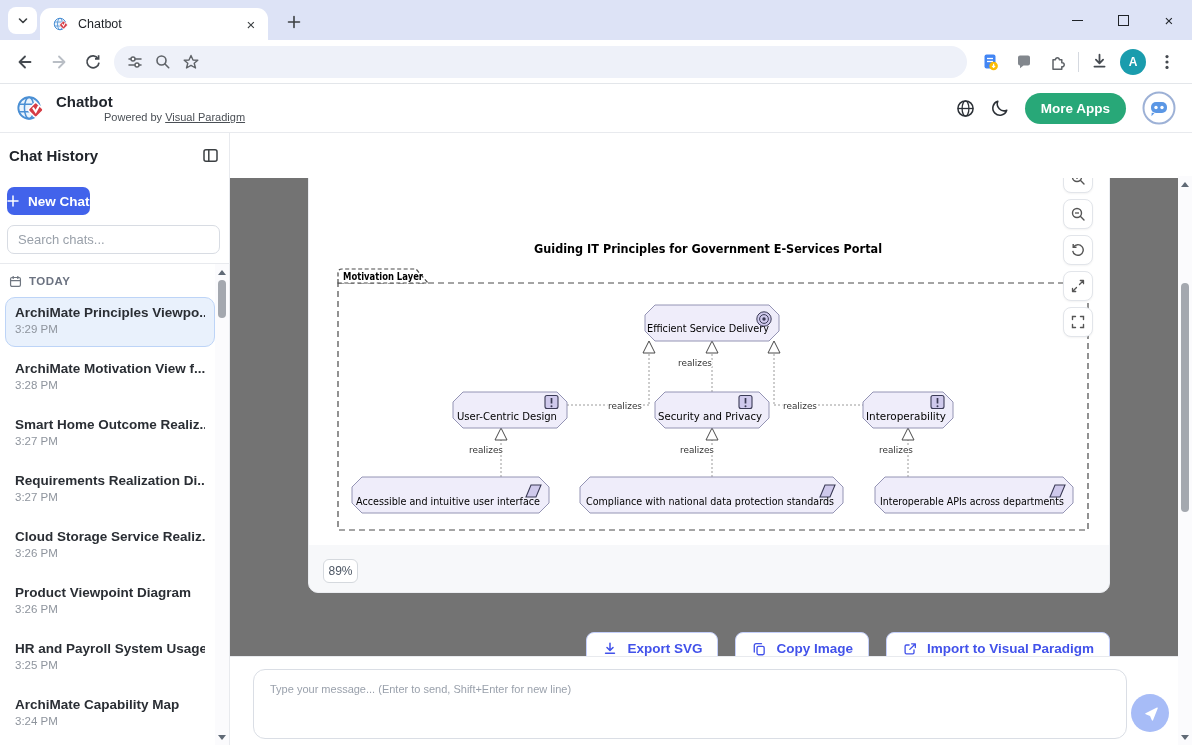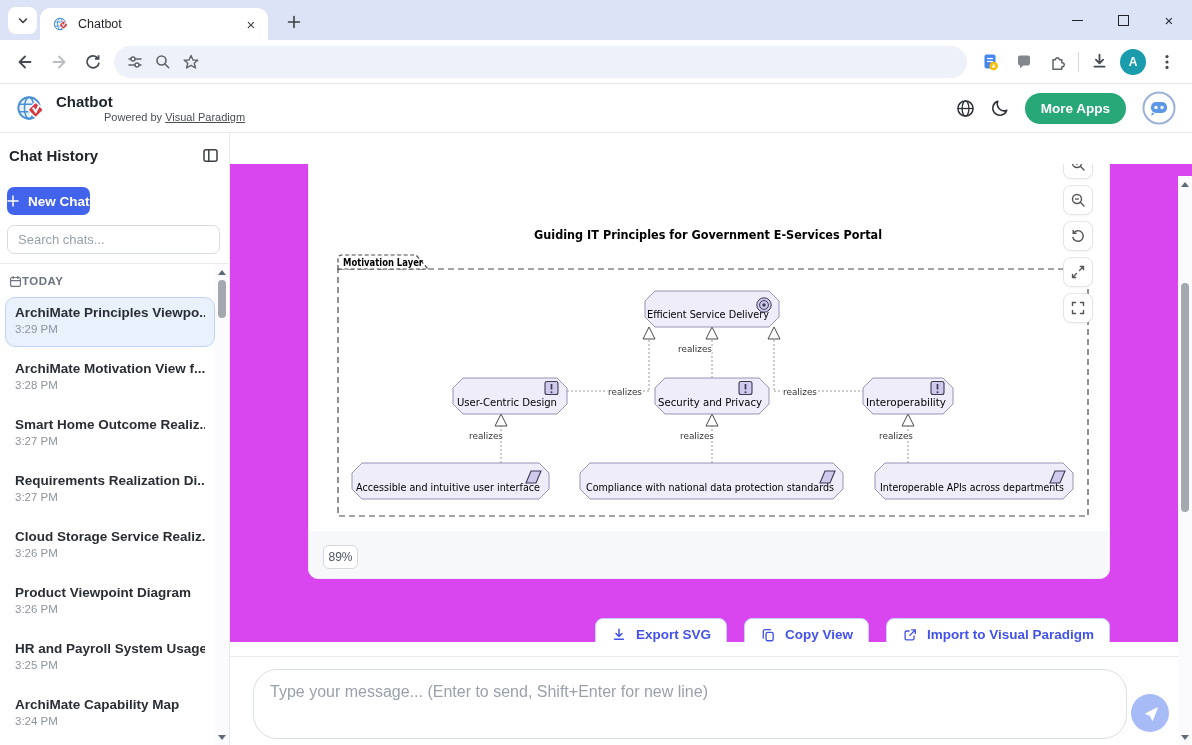--- a/index.html
+++ b/index.html
@@ -39,43 +39,43 @@
 
   
   .app-body { position:absolute; top:133px; left:0; right:0; bottom:0; display:flex; }
   .sidebar { position:relative; width:230px; flex:none; border-right:1px solid #e8eaee; background:#fff; }
   .sb-head { height:45px; display:flex; align-items:center; padding:0 10px 0 9px; }
   .sb-title { font-size:15px; font-weight:bold; color:#20242a; flex:1; }
   .new-chat { display:flex; align-items:center; justify-content:center; gap:9px; margin:9px 9px 0 7px; height:28px; background:#4263eb; color:#fff; font-size:13.5px; font-weight:bold; border:none; border-radius:7px; }
   .search-chats { display:block; margin:10px 9px 0 7px; width:calc(100% - 16px); height:29px; border:1px solid #d8dce3; border-radius:7px; padding:0 10px; font-size:13px; color:#333; font-family:"Liberation Sans",sans-serif; outline:none; }
   .search-chats::placeholder { color:#9aa1aa; }
   .sb-divider { height:1px; background:#e8eaee; margin-top:9px; }
-  .sb-section { display:flex; align-items:center; gap:0; margin:7px 0 0 9px; height:20px; }
+  .sb-section { display:flex; align-items:center; gap:7px; margin:7px 0 0 9px; height:20px; }
   .sb-section span { font-size:11.5px; font-weight:bold; letter-spacing:.5px; color:#6b7280; }
   .chat-list { margin:6px 14px 0 5px; }
   .chat-item { height:50px; border-radius:10px; padding:7px 9px; margin-bottom:6px; border:1px solid transparent; }
   .chat-item.selected { background:#e9f1fc; border-color:#bdd4f7; }
   .chat-item .ci-title { font-size:13.5px; font-weight:bold; color:#2a2e34; white-space:nowrap; overflow:hidden; }
   .chat-item .ci-time { font-size:11.5px; color:#8e949d; margin-top:3px; }
 
   .main { position:relative; flex:1; background:#fff; }
   .main-title-row { height:45px; border-bottom:1px solid #e8eaee; display:flex; align-items:center; padding-left:22px; }
   .main-title { font-size:16px; font-weight:bold; color:#1c2330; }
-  .viewport { position:absolute; top:31px; left:0; right:0; height:478px; overflow:hidden; background:#d946ef; }
+  .viewport { position:absolute; top:45px; left:0; right:0; height:478px; overflow:hidden; background:#737373; }
   .diagram-panel { position:absolute; left:78px; top:-24px; width:802px; height:439px; background:#f7f8fa; border:1px solid #ebedf1; border-radius:10px; }
   .diagram-canvas { position:absolute; left:79px; top:-23px; width:800px; height:390px; background:#fff; border-radius:9px 9px 0 0; }
   .diagram-svg { position:absolute; left:78px; top:0; }
   .float-btns { position:absolute; left:833px; top:-15px; display:flex; flex-direction:column; gap:6px; }
   .float-btn { width:30px; height:30px; background:#fff; border:1px solid #e2e5ea; border-radius:8px; display:flex; align-items:center; justify-content:center; box-shadow:0 1px 2px rgba(0,0,0,.05); }
   .zoom-badge { position:absolute; left:93px; top:381px; width:35px; height:24px; background:#fff; border:1px solid #d5d9de; border-radius:6px; display:flex; align-items:center; justify-content:center; font-size:12px; color:#4b5563; }
   .actions-row { position:absolute; top:435px; left:78px; width:802px; display:flex; justify-content:flex-end; gap:17px; }
   .action-btn { height:33px; display:flex; align-items:center; gap:9px; padding:0 15px; background:#fff; border:1px solid #c4cffb; border-radius:8px; color:#4252ea; font-size:13.5px; font-weight:bold; font-family:"Liberation Sans",sans-serif;margin-top:19px; }
 
   .input-bar { position:absolute; top:523px; left:0; right:0; bottom:0; background:#fff; border-top:1px solid #e8eaee; }
-  .msg-input { position:absolute; left:23px; top:12px; width:874px; height:70px; border:1px solid #dadee5; border-radius:24px; padding:13px 16px; font-size:16px; color:#333; font-family:"Liberation Sans",sans-serif; resize:none; outline:none; }
+  .msg-input { position:absolute; left:23px; top:12px; width:874px; height:70px; border:1px solid #dadee5; border-radius:12px; padding:13px 16px; font-size:11px; color:#333; font-family:"Liberation Sans",sans-serif; resize:none; outline:none; }
   .msg-input::placeholder { color:#9aa1ac; }
   .send-btn { position:absolute; left:901px; top:37px; width:38px; height:38px; border-radius:50%; background:#a7bcf7; border:none; display:flex; align-items:center; justify-content:center; }
 
   
   .v-scrollbar { position:absolute; width:14px; background:#fbfbfd; }
   .sb-arrow { position:absolute; left:0; width:14px; height:14px; display:flex; align-items:center; justify-content:center; }
   .tri-up { width:0; height:0; border-left:4px solid transparent; border-right:4px solid transparent; border-bottom:5px solid #606a76; }
   .tri-down { width:0; height:0; border-left:4px solid transparent; border-right:4px solid transparent; border-top:5px solid #606a76; }
   .sb-thumb { position:absolute; left:3px; width:8px; border-radius:4px; background:#a4a8af; }
   #page-scrollbar { right:0; top:176px; height:569px; }
@@ -430,21 +430,21 @@
             <svg width="16" height="16" viewBox="0 0 18 18">
                 <path d="M9 2.5v8M5.6 7.3L9 10.7l3.4-3.4M4 13.8h10" fill="none" stroke="#4252ea" stroke-width="1.7" stroke-linecap="round" stroke-linejoin="round"></path>
               </svg>
             <span>Export SVG</span>
           </button>
           <button class="action-btn">
             <svg width="16" height="16" viewBox="0 0 18 18">
                 <rect x="6.8" y="6" width="8" height="9.5" rx="1.6" fill="none" stroke="#4252ea" stroke-width="1.5"></rect>
                 <path d="M11.8 3H5.6A1.9 1.9 0 0 0 3.7 4.9v7.6" fill="none" stroke="#4252ea" stroke-width="1.5" stroke-linecap="round"></path>
               </svg>
-            <span>Copy View</span>
+            <span>Copy Image</span>
           </button>
           <button class="action-btn">
             <svg width="16" height="16" viewBox="0 0 18 18">
                 <path d="M8 4.5H5A1.5 1.5 0 0 0 3.5 6v7A1.5 1.5 0 0 0 5 14.5h7a1.5 1.5 0 0 0 1.5-1.5v-3M10.8 3.2H15v4.2M14.8 3.4L8.8 9.4" fill="none" stroke="#4252ea" stroke-width="1.5" stroke-linecap="round" stroke-linejoin="round"></path>
               </svg>
             <span>Import to Visual Paradigm</span>
           </button>
         </div>
       </div>
 

